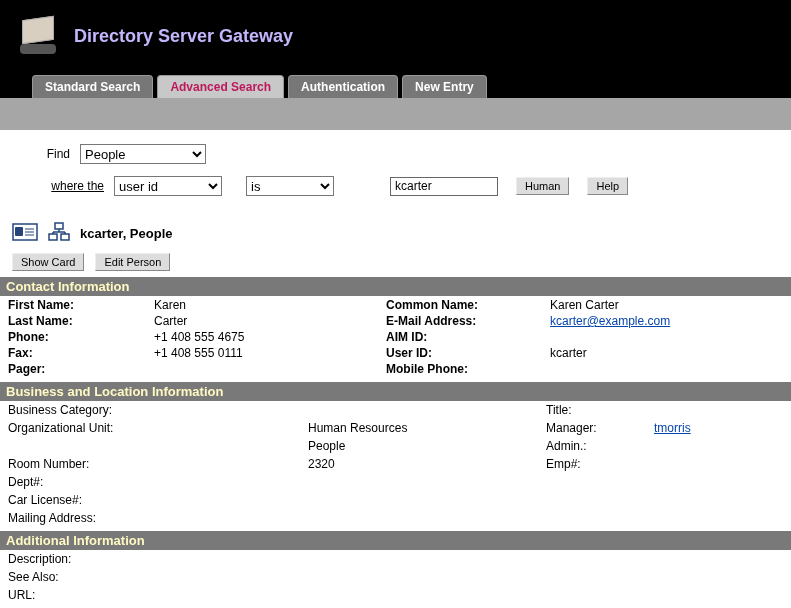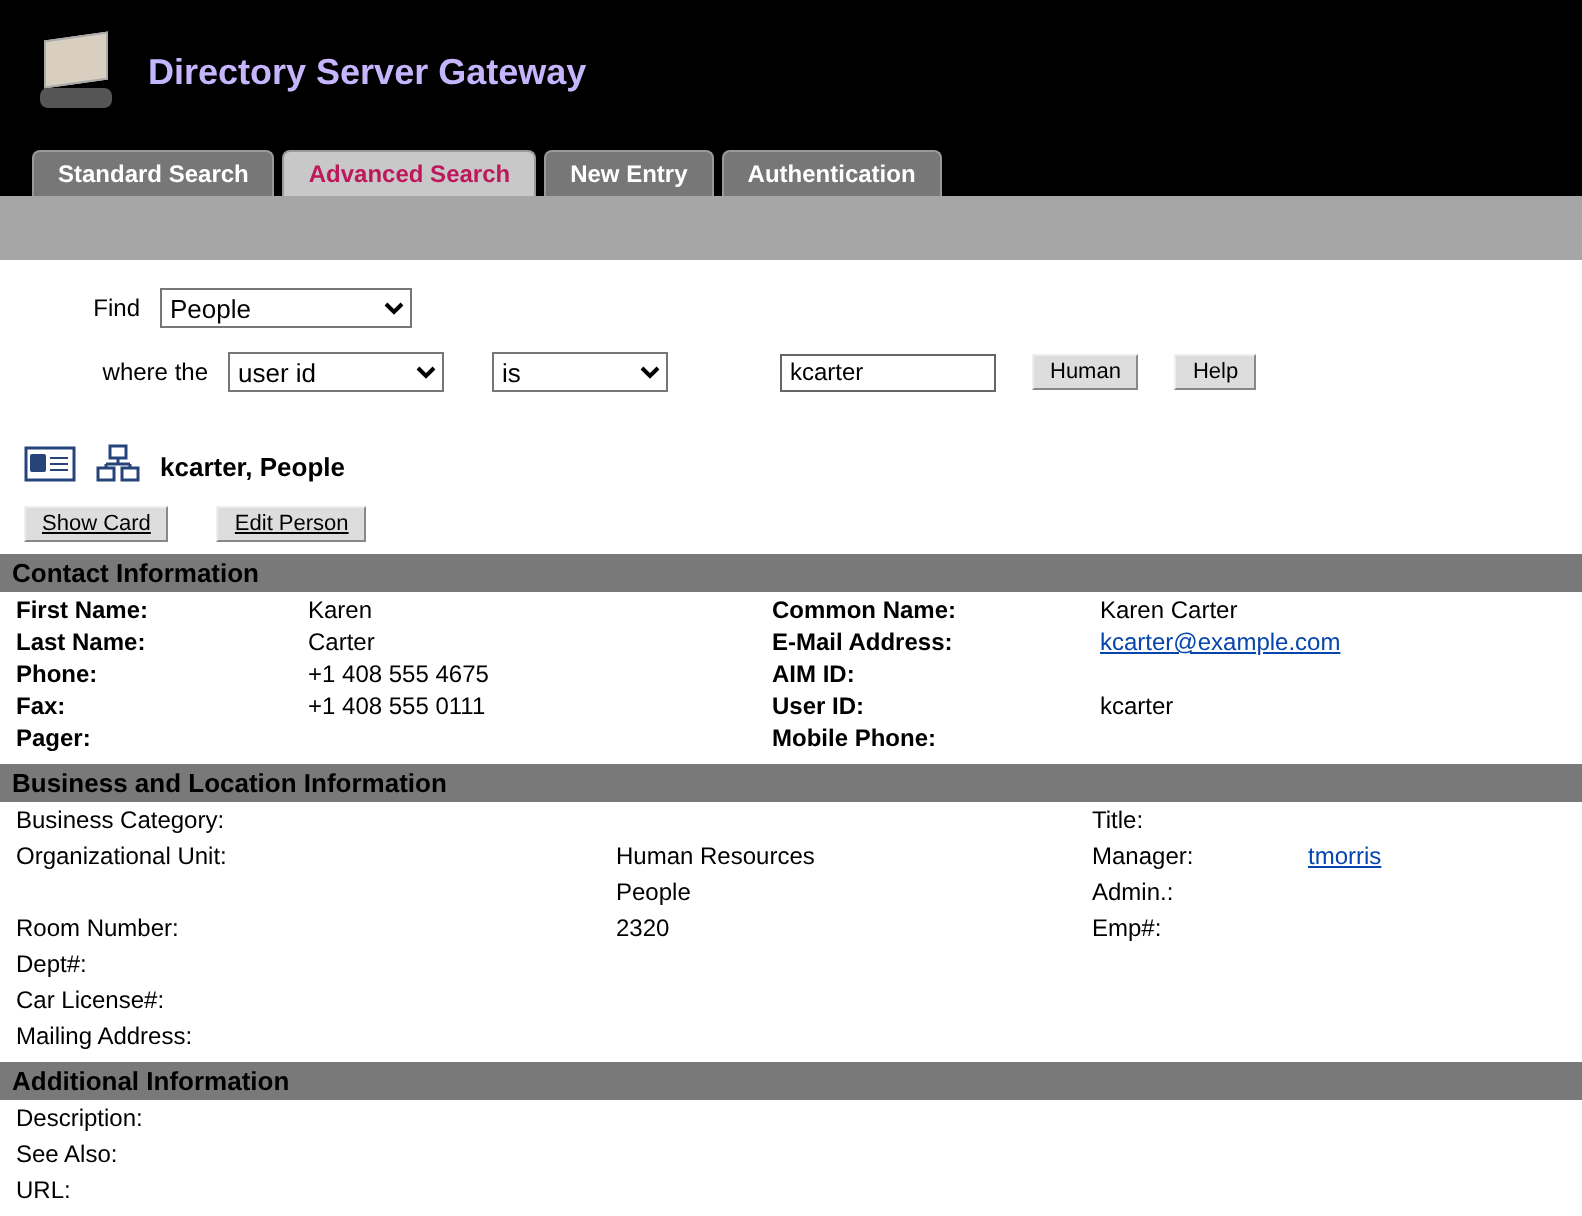--- a/index.html
+++ b/index.html
@@ -3,76 +3,76 @@
 <meta charset="utf-8">
 <style>
   * { box-sizing: border-box; margin: 0; padding: 0; }
   body { font-family: Arial, Helvetica, sans-serif; font-size: 12px; background: #fff; color: #000; width: 791px; }
   .header { background: #000; color: #fff; height: 98px; position: relative; }
   .header-top { display: flex; align-items: center; padding: 14px 0 0 16px; }
   .logo { width: 44px; height: 44px; position: relative; margin-right: 14px; }
   .logo-box { position: absolute; background: #d9cfc0; border: 1px solid #aaa; width: 32px; height: 24px; top: 4px; left: 6px; transform: skewY(-8deg); }
   .logo-base { position: absolute; background: #555; width: 36px; height: 10px; border-radius: 4px; bottom: 4px; left: 4px; }
   .title { font-size: 18px; font-weight: bold; color: #c4b5fd; }
-  .tabs { position: absolute; bottom: 0; left: 16px; display: flex; gap: 4px; }
+  .tabs { position: absolute; bottom: 0; left: 32px; display: flex; gap: 4px; }
   .tab { background: #777; color: #fff; font-size: 12px; font-weight: bold; padding: 4px 12px; border-radius: 4px 4px 0 0; cursor: pointer; border: 1px solid #999; border-bottom: none; }
   .tab.active { background: #c8c8c8; color: #be185d; }
   .gray-bar { background: #a6a6a6; height: 32px; }
   .search-area { padding: 14px 0 10px 40px; }
   .search-row { display: flex; align-items: center; gap: 6px; margin-bottom: 12px; }
   .label-find { width: 30px; text-align: right; margin-right: 4px; }
   .select { font-family: Arial; font-size: 13px; border: 1px solid #777; background: #fff; height: 20px; }
   .sel-wide { width: 126px; }
   .sel-med { width: 108px; }
   .sel-nar { width: 88px; }
   .within { margin-left: 26px; }
   .within b { font-weight: bold; }
   .textinput { font-family: Arial; font-size: 12px; border: 1px solid #666; background: #fff; height: 19px; width: 108px; padding: 2px 4px; }
   .btn { font-family: Arial; font-size: 11px; background: #ddd; border: 1px solid #888; border-top-color: #eee; border-left-color: #eee; padding: 2px 8px; cursor: pointer; }
   .result-head { display: flex; align-items: center; gap: 10px; padding: 4px 12px 6px 12px; }
   .icon-box { display:inline-block; }
   .result-title { font-weight: bold; font-size: 13px; }
-  .action-btns { display: flex; gap: 24px; padding: 2px 12px 4px 12px; text-decoration: underline; }
-  .section-bar { background: #797979; color: #000000; font-weight: bold; padding: 2px 6px; font-size: 13px; margin-top: 2px; }
+  .action-btns { display: flex; gap: 11px; padding: 2px 12px 4px 12px; }
+  .section-bar { background: #797979; color: #fef9c3; font-weight: bold; padding: 2px 6px; font-size: 13px; margin-top: 2px; }
   .grid4 { display: grid; grid-template-columns: 146px 232px 164px 1fr; row-gap: 2px; padding: 2px 8px 4px 8px; font-size: 12px; }
   .grid4 .lbl { font-weight: bold; }
   .grid-biz { display: grid; grid-template-columns: 300px 238px 108px 1fr; row-gap: 4px; padding: 2px 8px 4px 8px; font-size: 12px; }
   .grid-biz .lbl { font-weight: normal; }
   a.link { color: #0645ad; text-decoration: underline; cursor: pointer; }
 </style>
 </head>
 <body>
 
 <div class="header">
   <div class="header-top">
     <div class="logo">
       <div class="logo-box"></div>
       <div class="logo-base"></div>
     </div>
     <div class="title">Directory Server Gateway</div>
   </div>
   <div class="tabs">
     <div class="tab">Standard Search</div>
     <div class="tab active">Advanced Search</div>
+    <div class="tab">Authentication</div>
     <div class="tab">New Entry</div>
-    <div class="tab">Authentication</div>
   </div>
 </div>
 
 <div class="gray-bar"></div>
 
 <div class="search-area">
   <div class="search-row">
     <span class="label-find">Find</span>
     <select class="select sel-wide">
       <option>People</option>
     </select>
   </div>
   <div class="search-row">
-    <span style="width:64px;text-align:right;margin-right:4px;">where the</span>
+    <span style="width:64px;text-align:right;margin-right:4px;text-decoration:underline;">where the</span>
     <select class="select sel-med">
       <option>user id</option>
     </select>
     <span style="width:12px;"></span>
     <select class="select sel-nar">
       <option>is</option>
     </select>
     <span style="width:44px;"></span>
     <input class="textinput" type="text" value="kcarter" style="">
     <span style="width:6px;"></span>

